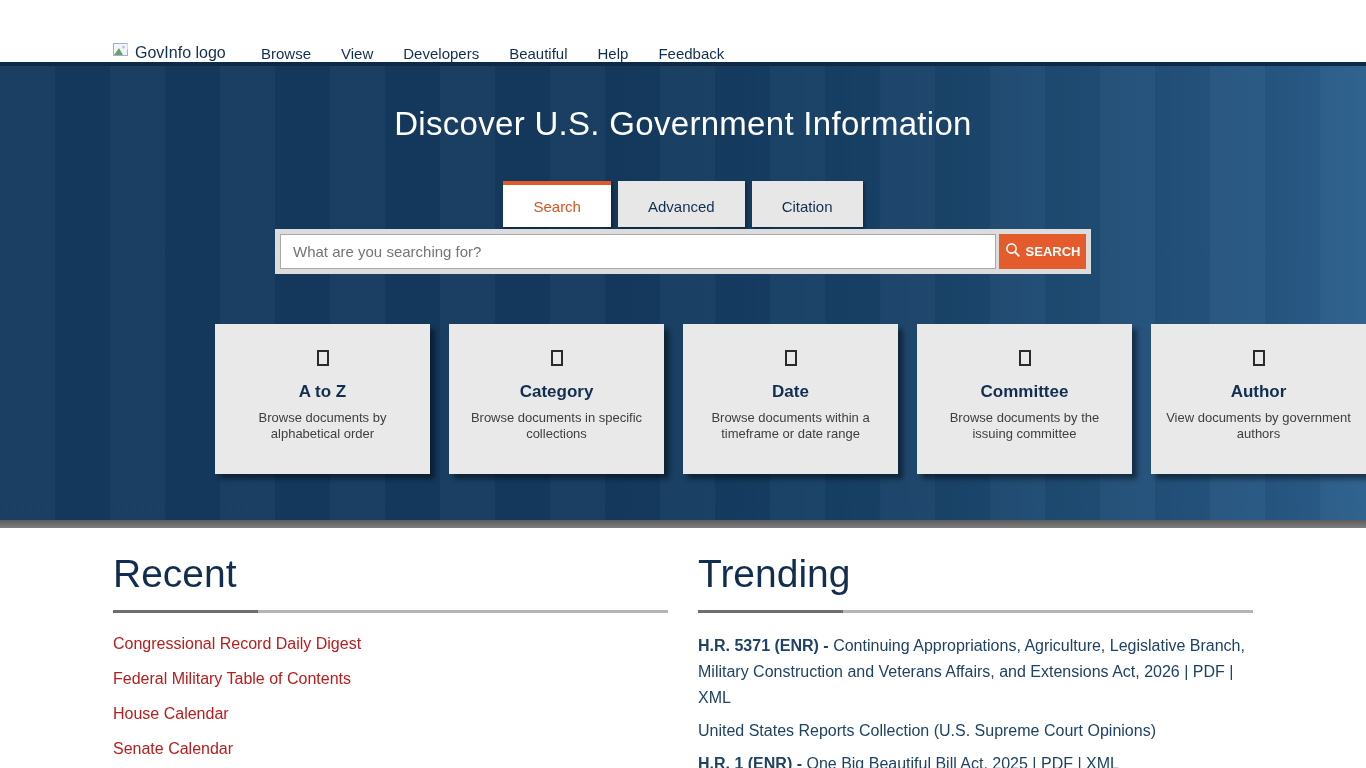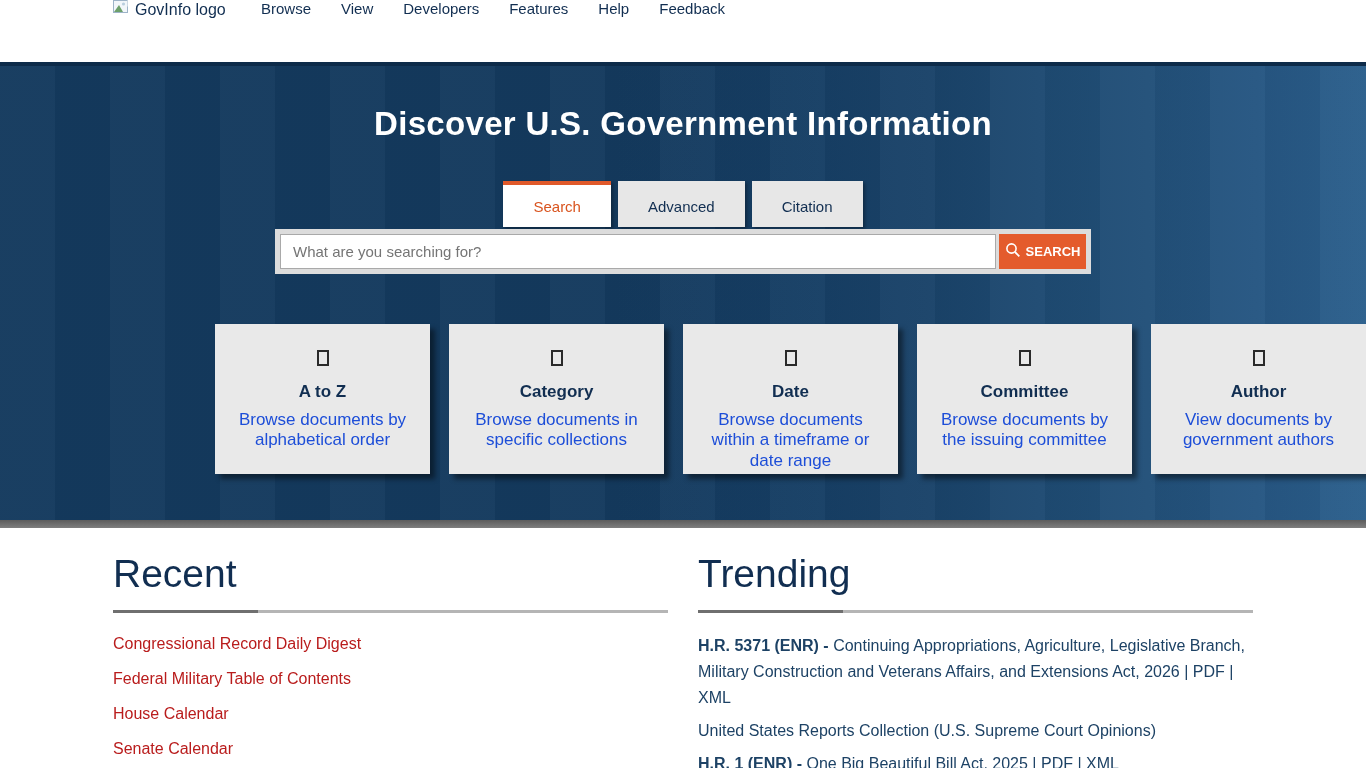--- a/index.html
+++ b/index.html
@@ -3,33 +3,33 @@
 <meta charset="utf-8">
 <style>
   * { box-sizing: border-box; }
   html,body { margin:0; padding:0; }
   body {
     width:1366px; height:768px; overflow:hidden;
     font-family:"Liberation Sans", sans-serif;
     background:#fff;
   }
   
-  .topbar { height:62px; display:flex; align-items:flex-start; padding-left:113px; background:#fff; }
+  .topbar { height:62px; display:flex; align-items:flex-end; padding-left:113px; background:#fff; }
   .logo { display:flex; align-items:center; gap:5px; width:148px; color:#112e51; font-size:16px; cursor:pointer; }
   .mainnav { display:flex; gap:30px; }
   .mainnav a { font-size:15px; font-weight:normal; color:#112e51; text-decoration:none; cursor:pointer; }
   
   .hero {
     height:458px;
     border-top:4px solid #0d2b49;
     background:
       repeating-linear-gradient(90deg, rgba(255,255,255,0.025) 0 55px, rgba(0,0,0,0.03) 55px 110px),
       linear-gradient(90deg,#143a5e 0%,#143a5e 45%,#163e64 58%,#1a4369 68%,#1e4a72 76%,#225079 84%,#265682 92%,#2b5f8c 100%);
   }
-  .hero-title { color:#fff; font-size:33px; font-weight:700; text-align:center; margin:39px 0 0; letter-spacing:.3px; }
+  .hero-title { color:#fff; font-size:33px; font-weight:400; text-align:center; margin:39px 0 0; letter-spacing:.3px; }
   .tabs { display:flex; justify-content:center; gap:7px; margin-top:38px; }
   .tab {
     height:46px; padding:0 30px; display:flex; align-items:center; justify-content:center;
     background:#e7e7e7; color:#112e51; font-size:15px; cursor:pointer;
     border-top:4px solid transparent; box-shadow:2px 2px 3px rgba(0,0,0,0.3);
   }
   .tab.active { background:#fff; color:#d9541f; border-top-color:#e0592a; }
   .search-row { display:flex; justify-content:center; margin-top:2px;border-radius:12px; }
   .search-wrap { width:816px; height:45px; background:#dcdcdc; padding:5px; display:flex; }
   .search-input { flex:1; border:1px solid #a9a9a9; padding:0 12px; font-size:15px; color:#333; outline:none; background:#fff; }
@@ -39,21 +39,21 @@
     font-size:13px; font-weight:bold; font-family:"Liberation Sans", sans-serif;
     display:flex; align-items:center; justify-content:center; gap:5px; cursor:pointer;
   }
   .cards { display:flex; justify-content:flex-end; gap:19px; margin-top:50px; }
   .card {
     width:215px; height:150px; background:#e9e9e9; text-align:center;
     padding:26px 12px 0; box-shadow:5px 5px 5px rgba(0,0,0,0.45); cursor:pointer;
   }
   .glyph-box { display:inline-block; width:12px; height:16px; border:2px solid #2a2a2a; background:transparent; }
   .card-title { margin:12px 0 8px; font-size:17px; font-weight:bold; color:#112e51; }
-  .card-desc { margin:0; font-size:17px; color:#1d4ed8; line-height:1.2; }
+  .card-desc { margin:0; font-size:13px; color:#404040; line-height:1.2; }
   
   .gray-strip { height:8px; background:linear-gradient(#5c5c5c,#7e7e7e); }
   
   .content { display:flex; gap:30px; padding:16px 113px 0; }
   .col { width:555px; }
   .col-heading { font-size:39px; font-weight:400; color:#112e51; margin:8px 0 14px; }
   .heading-rule { height:3px; background:linear-gradient(90deg,#6f6f6f 0 145px,#b5b5b5 145px); }
   .recent-list { list-style:none; margin:22px 0 0; padding:0; }
   .recent-list li { margin-bottom:17px; }
   .recent-list a { color:#b91c1c; font-size:16px; text-decoration:none; cursor:pointer; }
@@ -73,21 +73,21 @@
         <circle cx="10.5" cy="4" r="1.6" fill="#b9cede"></circle>
         <polygon points="14.5,0 17,2.5 14.5,7" fill="#ffffff"></polygon>
       </svg>
     </span>
     <span>GovInfo logo</span>
   </div>
   <nav class="mainnav">
     <a>Browse</a>
     <a>View</a>
     <a>Developers</a>
-    <a>Features</a>
+    <a>Beautiful</a>
     <a>Help</a>
     <a>Feedback</a>
   </nav>
 </header>
 
 <section class="hero">
   <h1 class="hero-title">Discover U.S. Government Information</h1>
 
   <div class="tabs">
     <div class="tab active">Search</div>

